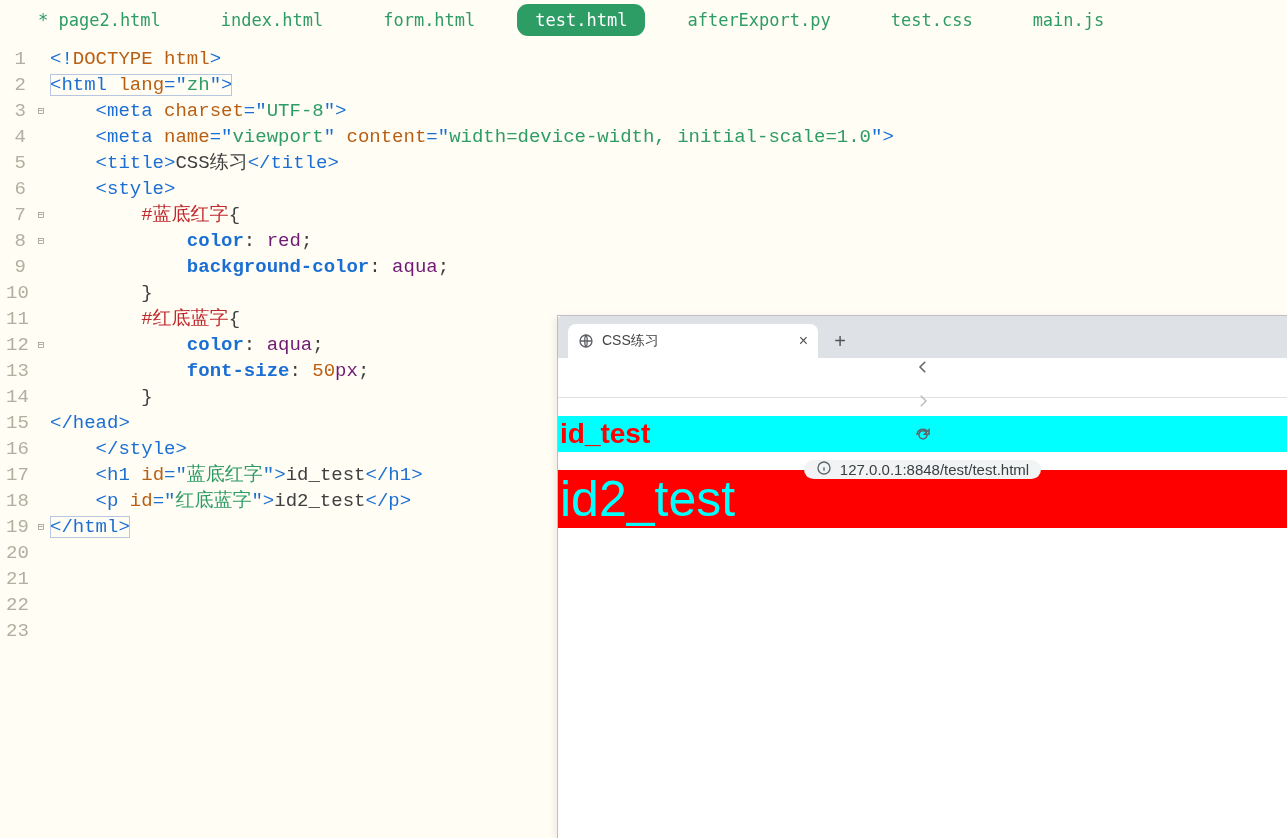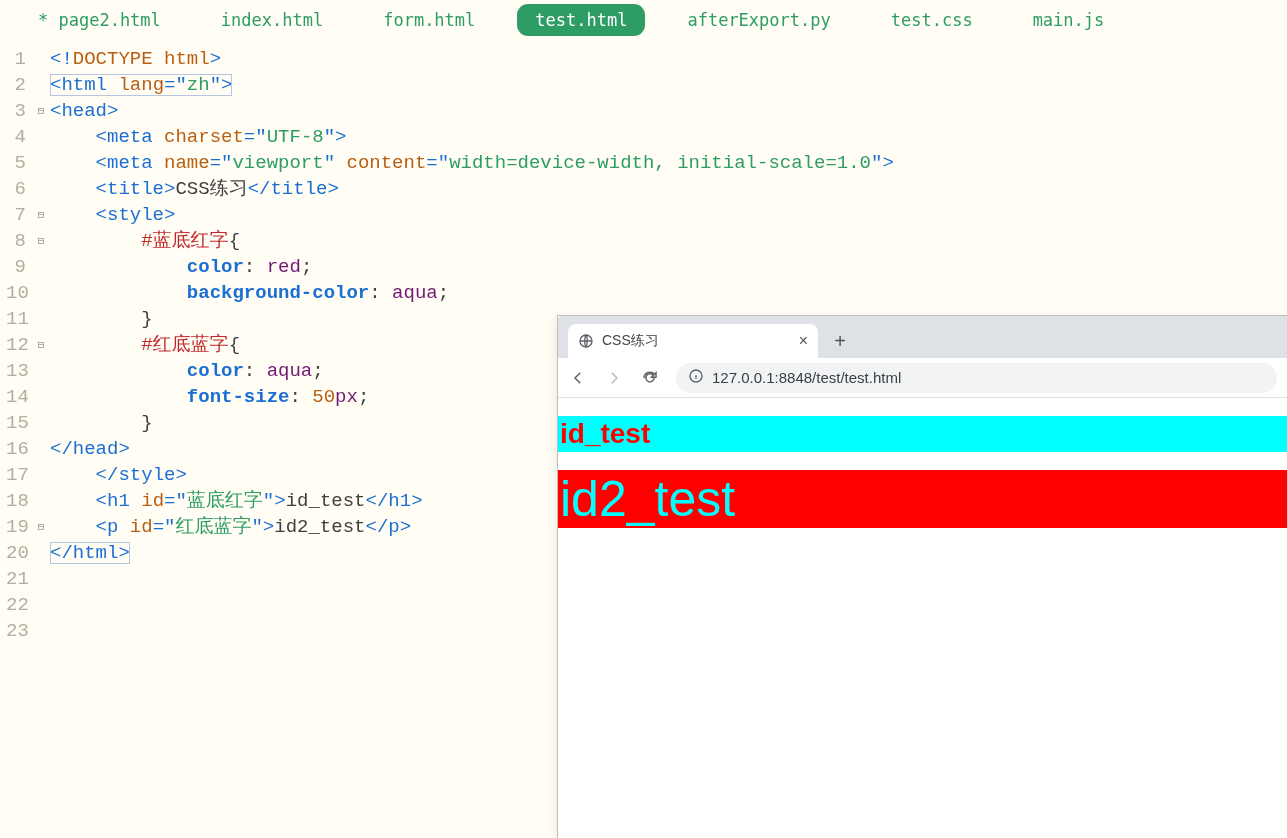--- a/index.html
+++ b/index.html
@@ -123,20 +123,21 @@
     cursor: pointer; border-radius: 50%;
   }
   .br-toolbar {
     height: 40px;
     background: #ffffff;
     border-bottom: 1px solid #e0e0e0;
     display: flex;
     align-items: center;
     padding: 0 10px;
     gap: 16px;
+    flex-direction: column;
   }
   .nav-icon {
     width: 20px; height: 20px; color: #5a5a5a;
     display:flex; align-items:center; justify-content:center;
     cursor: pointer;
   }
   .addr {
     flex: 1;
     height: 30px;
     background: #f1f3f4;
@@ -230,21 +231,20 @@
       <div></div>
       <div>⊟</div>
       <div></div>
       <div></div>
       <div></div>
       <div></div>
     </div>
   <div class="code">
     <div class="line"><span class="c-punc">&lt;!</span><span class="c-htmlkw">DOCTYPE </span><span class="c-htmlkw">html</span><span class="c-punc">&gt;</span></div>
     <div class="line"><span class="boxed"><span class="c-punc">&lt;</span><span class="c-tag">html </span><span class="c-htmlkw">lang</span><span class="c-punc">="</span><span class="c-str">zh</span><span class="c-punc">"&gt;</span></span></div>
-    <div class="line"><span class="c-punc">&lt;</span><span class="c-tag">head</span><span class="c-punc">&gt;</span></div>
     <div class="line"><span>    </span><span class="c-punc">&lt;</span><span class="c-tag">meta </span><span class="c-htmlkw">charset</span><span class="c-punc">="</span><span class="c-str">UTF-8</span><span class="c-punc">"&gt;</span></div>
     <div class="line"><span>    </span><span class="c-punc">&lt;</span><span class="c-tag">meta </span><span class="c-htmlkw">name</span><span class="c-punc">="</span><span class="c-str">viewport</span><span class="c-punc">" </span><span class="c-htmlkw">content</span><span class="c-punc">="</span><span class="c-str">width=device-width, initial-scale=1.0</span><span class="c-punc">"&gt;</span></div>
     <div class="line"><span>    </span><span class="c-punc">&lt;</span><span class="c-tag">title</span><span class="c-punc">&gt;</span><span class="c-txt">CSS练习</span><span class="c-punc">&lt;/</span><span class="c-tag">title</span><span class="c-punc">&gt;</span></div>
     <div class="line"><span>    </span><span class="c-punc">&lt;</span><span class="c-tag">style</span><span class="c-punc">&gt;</span></div>
     <div class="line"><span>        </span><span class="c-sel">#蓝底红字</span><span class="c-txt">{</span></div>
     <div class="line"><span>            </span><span class="c-prop">color</span><span class="c-txt">: </span><span class="c-val">red</span><span class="c-txt">;</span></div>
     <div class="line"><span>            </span><span class="c-prop">background-color</span><span class="c-txt">: </span><span class="c-val">aqua</span><span class="c-txt">;</span></div>
     <div class="line"><span>        </span><span class="c-txt">}</span></div>
     <div class="line"><span>        </span><span class="c-sel">#红底蓝字</span><span class="c-txt">{</span></div>
     <div class="line"><span>            </span><span class="c-prop">color</span><span class="c-txt">: </span><span class="c-val">aqua</span><span class="c-txt">;</span></div>

